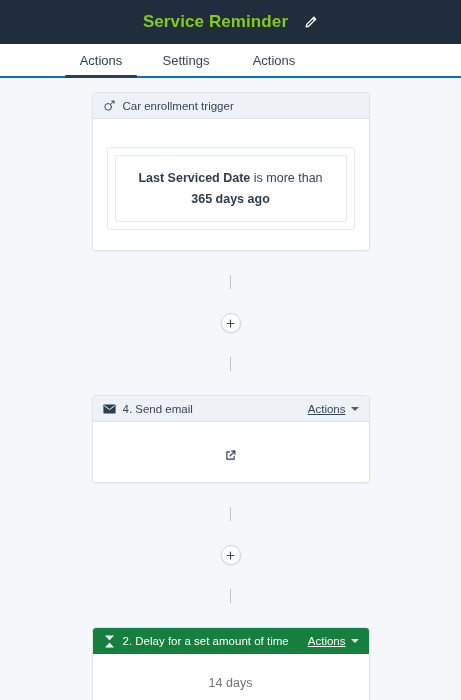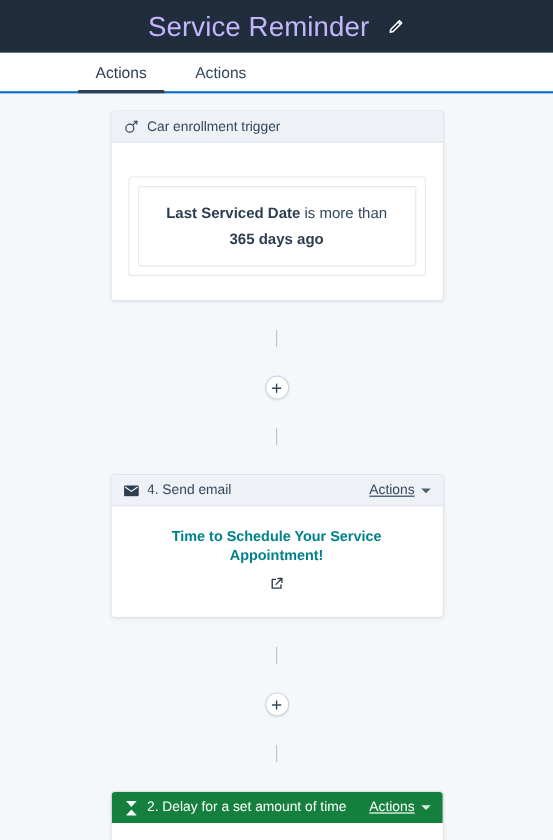--- a/index.html
+++ b/index.html
@@ -18,23 +18,23 @@
   
   .topbar {
     height: 44px;
     background: #1f2d3c;
     display: flex;
     align-items: center;
     justify-content: center;
     gap: 14px;
   }
   .topbar-title {
-    color: #c4b5fd;
-    font-size: 23px;
-    font-weight: 400;
+    color: #84cc16;
+    font-size: 17px;
+    font-weight: 700;
     letter-spacing: .1px;
   }
   .pencil-icon {
     display: inline-flex;
     align-items: center;
     justify-content: center;
     width: 16px;
     height: 16px;
     color: #ffffff;
   }
@@ -270,20 +270,23 @@
       <path d="M11.6 2.4l2 2-7.6 7.6-2.6.6.6-2.6z"></path>
       <path d="M10.4 3.6l2 2"></path>
     </svg>
   </span>
 </div>
 
 <div class="tabbar">
   <div class="tab tab-actions active">
     <span>Actions</span>
   </div>
+  <div class="tab tab-settings">
+    <span>Settings</span>
+  </div>
   <div class="tab tab-history">
     <span>Actions</span>
   </div>
 </div>
 
 <div class="canvas">
   <div class="flow" style="top:14px;">
 
     <div class="card trigger-card">
       <div class="card-header light">
@@ -324,21 +327,20 @@
           </svg>
         </span>
         <span class="hdr-label">4. Send email</span>
         <span class="hdr-spacer"></span>
         <span class="actions-menu">
           <span class="actions-label">Actions</span>
           <span class="caret"></span>
         </span>
       </div>
       <div class="card-body email-body">
-        <div class="email-subject">Time to Schedule Your Service Appointment!</div>
         <span class="ext-link-icon">
           <svg width="13" height="13" viewBox="0 0 16 16" fill="none" stroke="currentColor" stroke-width="1.4" stroke-linecap="round" stroke-linejoin="round">
             <path d="M12.5 9.2v3.3H3.5V3.5h3.3"></path>
             <path d="M9.4 2.6h4v4"></path>
             <path d="M7.4 8.6l6-6"></path>
           </svg>
         </span>
       </div>
     </div>
 

